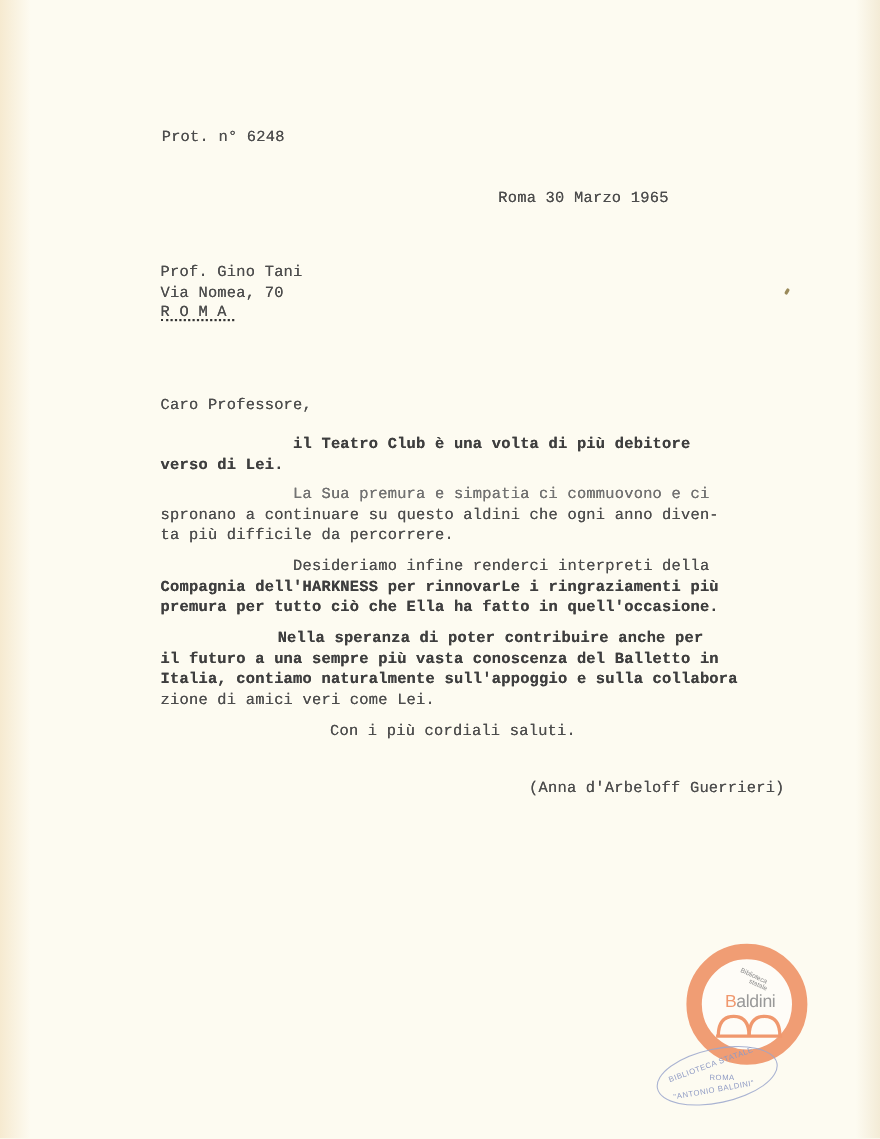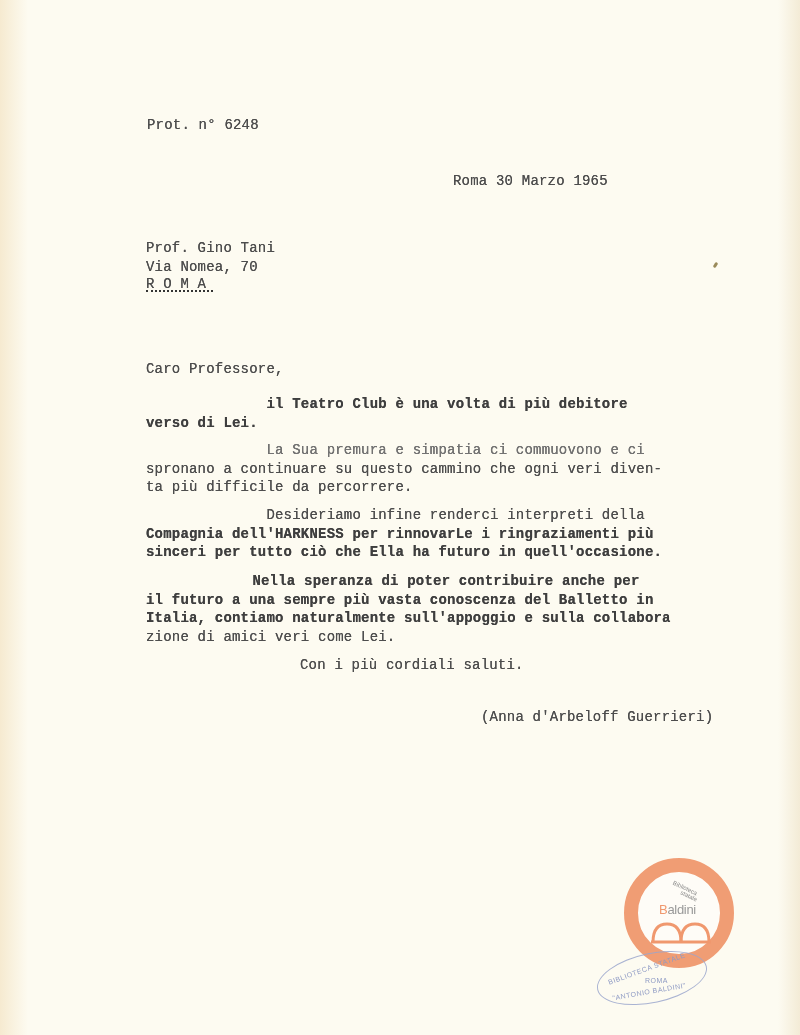--- a/index.html
+++ b/index.html
@@ -42,21 +42,21 @@
     background: #fffdf8;
     opacity: 0.95;
   }
   .logo-text-small {
     position: absolute; font-family: "Liberation Sans", sans-serif;
     font-size: 6px; color: #8a8a8a; transform: rotate(25deg);
   }
   .logo-word {
     position: absolute; left: 659px; top: 902px;
     font-family: "Liberation Sans", sans-serif;
-    font-size: 13px; color: #999;
+    font-size: 16px; color: #999;
     letter-spacing: -0.3px;
   }
   .logo-word .b { color: #f0986e; }
   .stamp-oval {
     position: absolute; left: 596px; top: 953px; width: 110px; height: 48px;
     border: 1.5px solid #9aa6cc;
     border-radius: 50%;
     transform: rotate(-12deg);
     opacity: 0.85;
   }
@@ -84,28 +84,28 @@
 
   <div class="tw" style="left:146px; top:361px;">Caro Professore,</div>
 
   <div>
     <div class="tw bold" style="left:146px; top:396px;">              il Teatro Club è una volta di più debitore</div>
     <div class="tw bold" style="left:146px; top:415px;">verso di Lei.</div>
   </div>
 
   <div>
     <div class="tw light" style="left:146px; top:442px;">              La Sua premura e simpatia ci commuovono e ci</div>
-    <div class="tw" style="left:146px; top:461px;">spronano a continuare su questo cammino che ogni veri diven-</div>
+    <div class="tw" style="left:146px; top:461px;">spronano a continuare su questo aldini che ogni anno diven-</div>
     <div class="tw" style="left:146px; top:479px;">ta più difficile da percorrere.</div>
   </div>
 
   <div>
     <div class="tw" style="left:146px; top:507px;">              Desideriamo infine renderci interpreti della</div>
     <div class="tw bold" style="left:146px; top:526px;">Compagnia dell'HARKNESS per rinnovarLe i ringraziamenti più</div>
-    <div class="tw bold" style="left:146px; top:544px;">sinceri per tutto ciò che Ella ha futuro in quell'occasione.</div>
+    <div class="tw bold" style="left:146px; top:544px;">premura per tutto ciò che Ella ha fatto in quell'occasione.</div>
   </div>
 
   <div>
     <div class="tw bold" style="left:132px; top:573px;">              Nella speranza di poter contribuire anche per</div>
     <div class="tw bold" style="left:146px; top:592px;">il futuro a una sempre più vasta conoscenza del Balletto in</div>
     <div class="tw bold" style="left:146px; top:610px;text-align:right;">Italia, contiamo naturalmente sull'appoggio e sulla collabora</div>
     <div class="tw" style="left:146px; top:629px;">zione di amici veri come Lei.</div>
   </div>
 
   <div class="tw" style="left:300px; top:657px;">Con i più cordiali saluti.</div>

